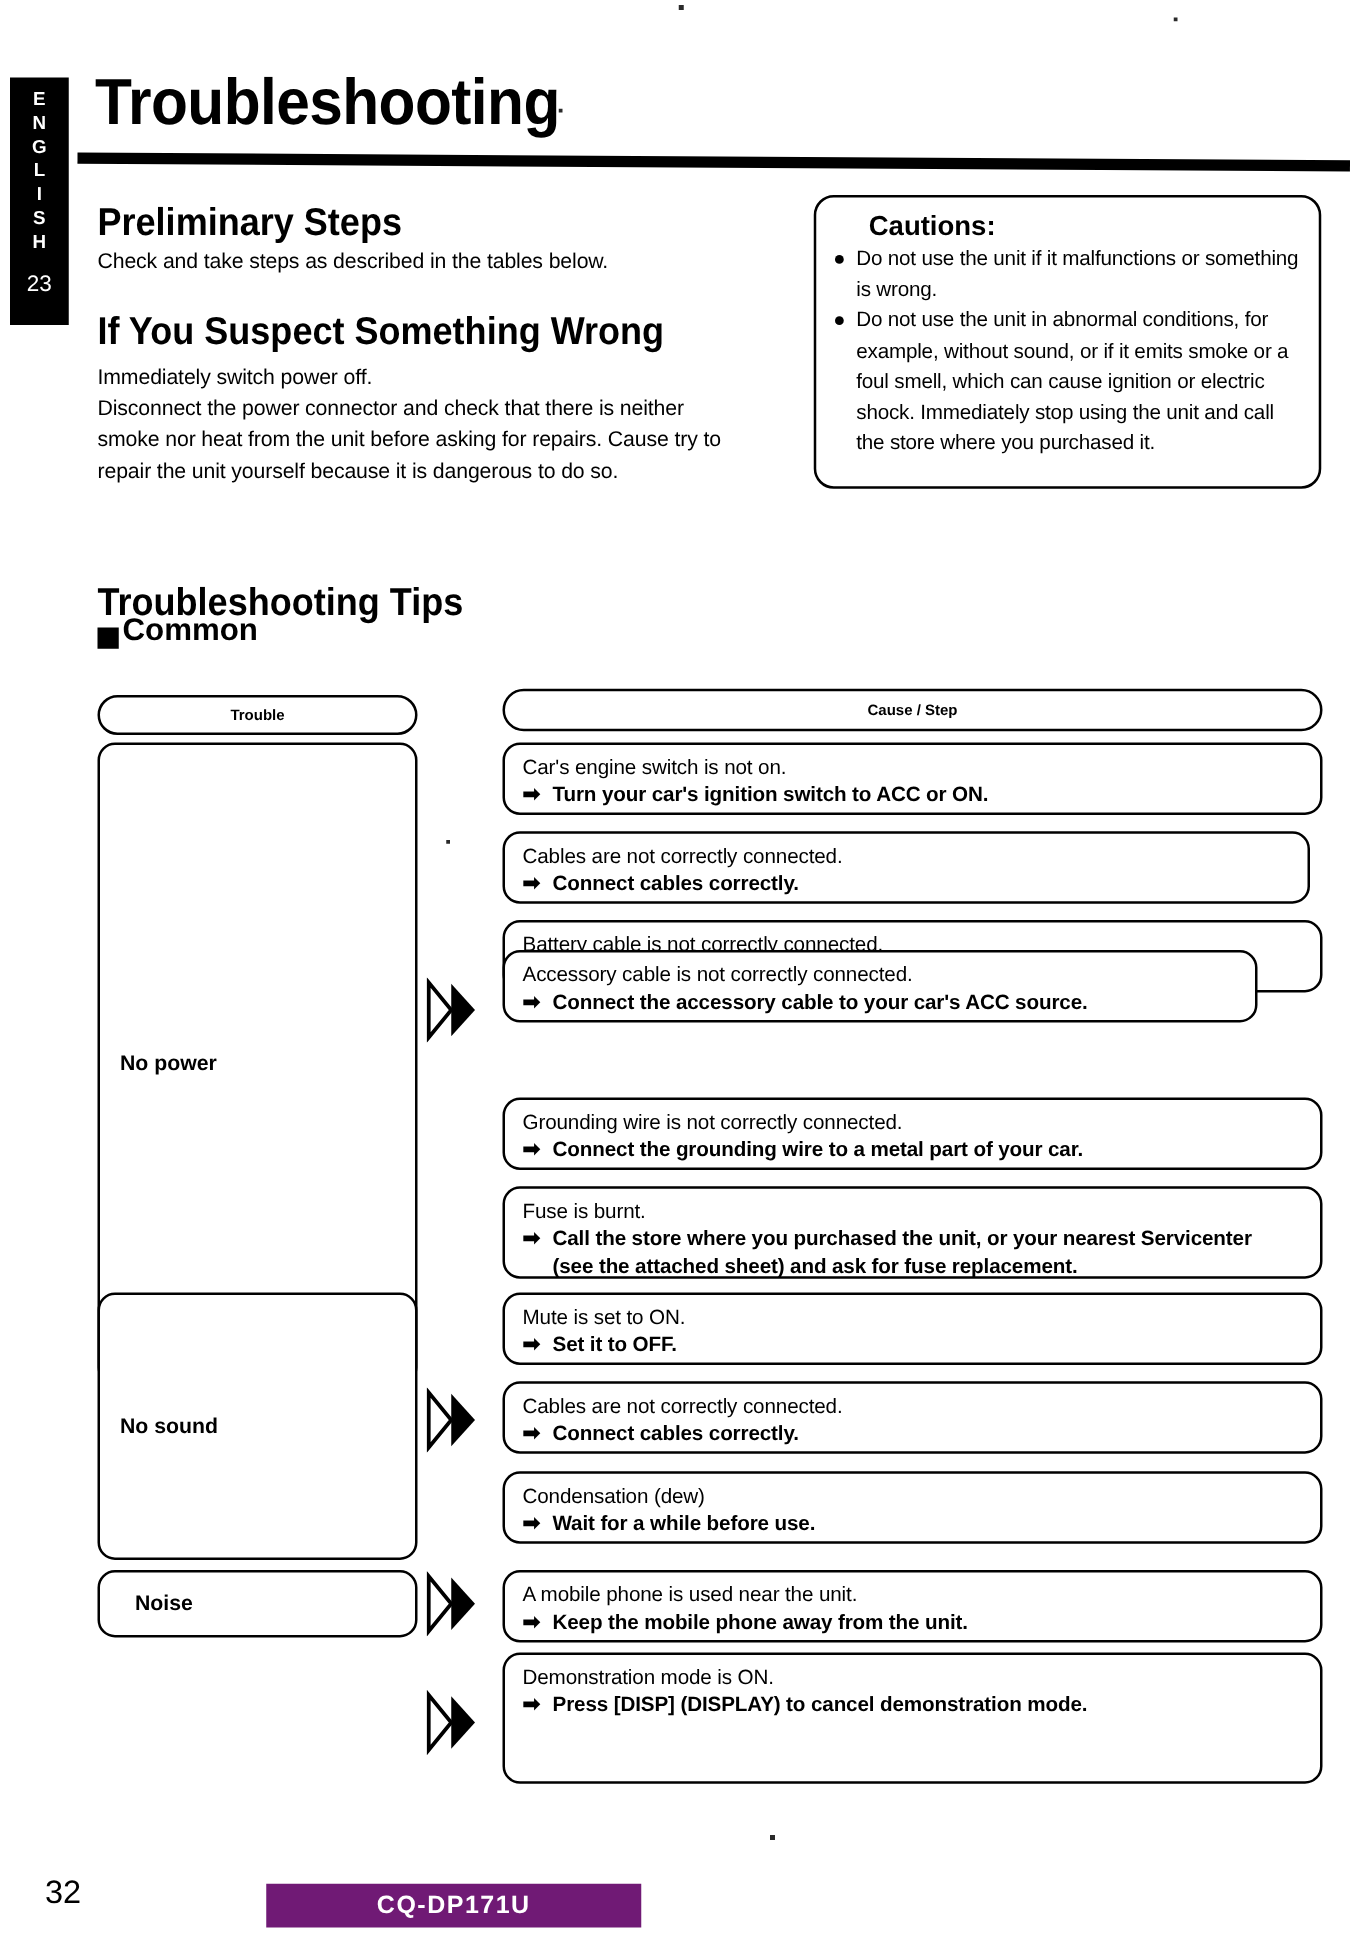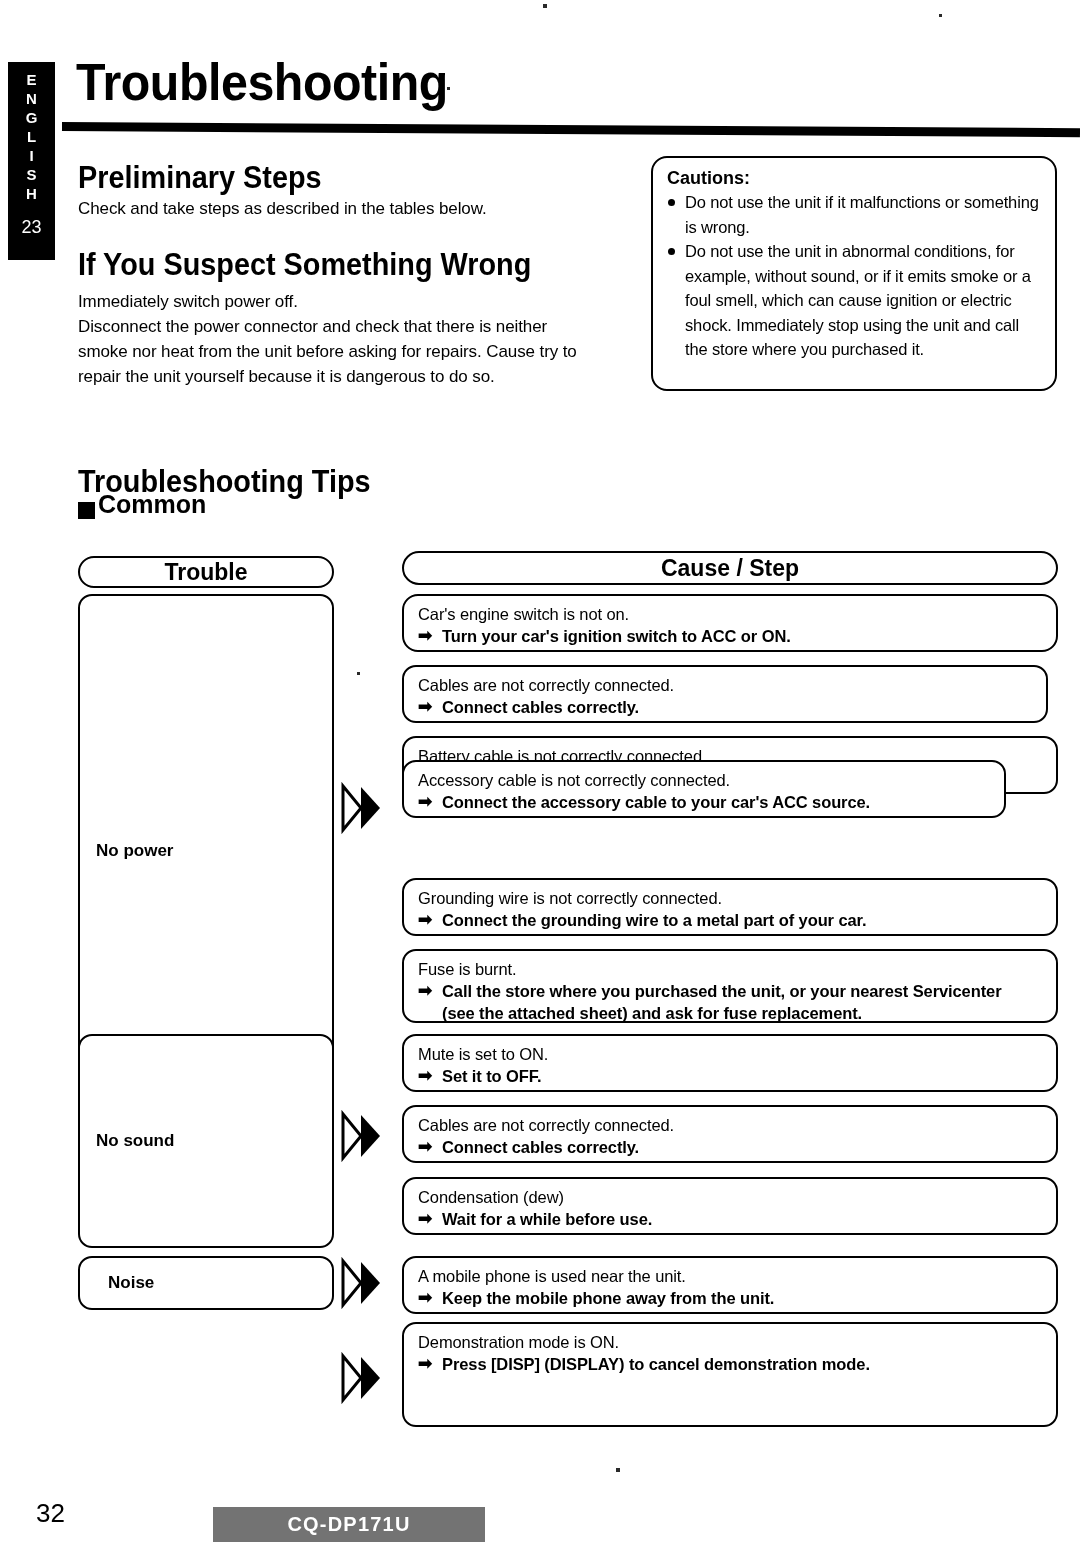--- a/index.html
+++ b/index.html
@@ -57,21 +57,21 @@
     letter-spacing: -0.1px;
   }
 
   
   .caution-box {
     position: absolute; left: 651px; top: 156px;
     width: 406px; height: 235px;
     border: 2.5px solid #000; border-radius: 16px;
     padding: 10px 12px 0 14px;
   }
-  .caution-title { font-weight: bold; font-size: 18px; margin-bottom: 1px; }
+  .caution-title { font-weight: bold; font-size: 22px; margin-bottom: 1px; margin-left: 28px; }
   .caution-list { list-style: none; }
   .caution-list li {
     position: relative; padding-left: 18px;
     font-size: 16.5px; line-height: 24.5px;
     letter-spacing: -0.15px;
   }
   .caution-list li .bul {
     position: absolute; left: 1px; top: 9px;
     width: 7px; height: 7px; border-radius: 50%; background: #000;
   }
@@ -89,21 +89,21 @@
   }
   .common-h .sq {
     width: 17px; height: 17px; background: #000; display: inline-block;
   }
 
   
   .pill {
     position: absolute; border: 2.5px solid #000;
     border-radius: 999px;
     display: flex; align-items: center; justify-content: center;
-    font-weight: bold; font-size: 23px;
+    font-weight: bold; font-size: 12px;
     background: #fff;
   }
   #pill-trouble { left: 78px; top: 556px; width: 256px; height: 32px; }
   #pill-cause   { left: 402px; top: 551px; width: 656px; height: 34px; }
 
   
   .tbox {
     position: absolute; border: 2.5px solid #000;
     border-radius: 14px; background: #fff;
     display: flex; align-items: center;
@@ -140,21 +140,21 @@
     letter-spacing: -0.1px; padding-left: 24px;
   }
 
   
   .pg-folio {
     position: absolute; left: 36px; top: 1498px;
     font-size: 26px; font-weight: normal;
   }
   .model-badge {
     position: absolute; left: 213px; top: 1507px;
-    width: 272px; height: 35px; background: #737373;
+    width: 300px; height: 35px; background: #701a75;
     color: #fff; font-weight: bold; font-size: 20px;
     letter-spacing: 1.2px;
     display: flex; align-items: center; justify-content: center;
   }
 </style>
 </head>
 <body>
 
 <div id="page">
 
@@ -232,21 +232,21 @@
   </svg>
   <svg class="tri" viewBox="0 0 42 52" style="left:340px;top:1257px;">
     <polygon points="3,4 3,48 21,26" fill="#ffffff" stroke="#000000" stroke-width="3"></polygon>
     <polygon points="21,5 21,47 40,26" fill="#000000"></polygon>
   </svg>
   <svg class="tri" viewBox="0 0 42 52" style="left:340px;top:1352px;">
     <polygon points="3,4 3,48 21,26" fill="#ffffff" stroke="#000000" stroke-width="3"></polygon>
     <polygon points="21,5 21,47 40,26" fill="#000000"></polygon>
   </svg>
 
-  <div class="cbox" style="left:402px;top:594px;width:656px;height:58px;border-radius:16px;">
+  <div class="cbox" style="left:402px;top:594px;width:656px;height:58px;">
     <div class="cline-cause">Car's engine switch is not on.</div>
     <div class="cline-step">
       <span class="arw">➡</span>
       <span>Turn your car's ignition switch to ACC or ON.</span>
     </div>
   </div>
 
   <div class="cbox" style="left:402px;top:665px;width:646px;height:58px;">
     <div class="cline-cause">Cables are not correctly connected.</div>
     <div class="cline-step">

